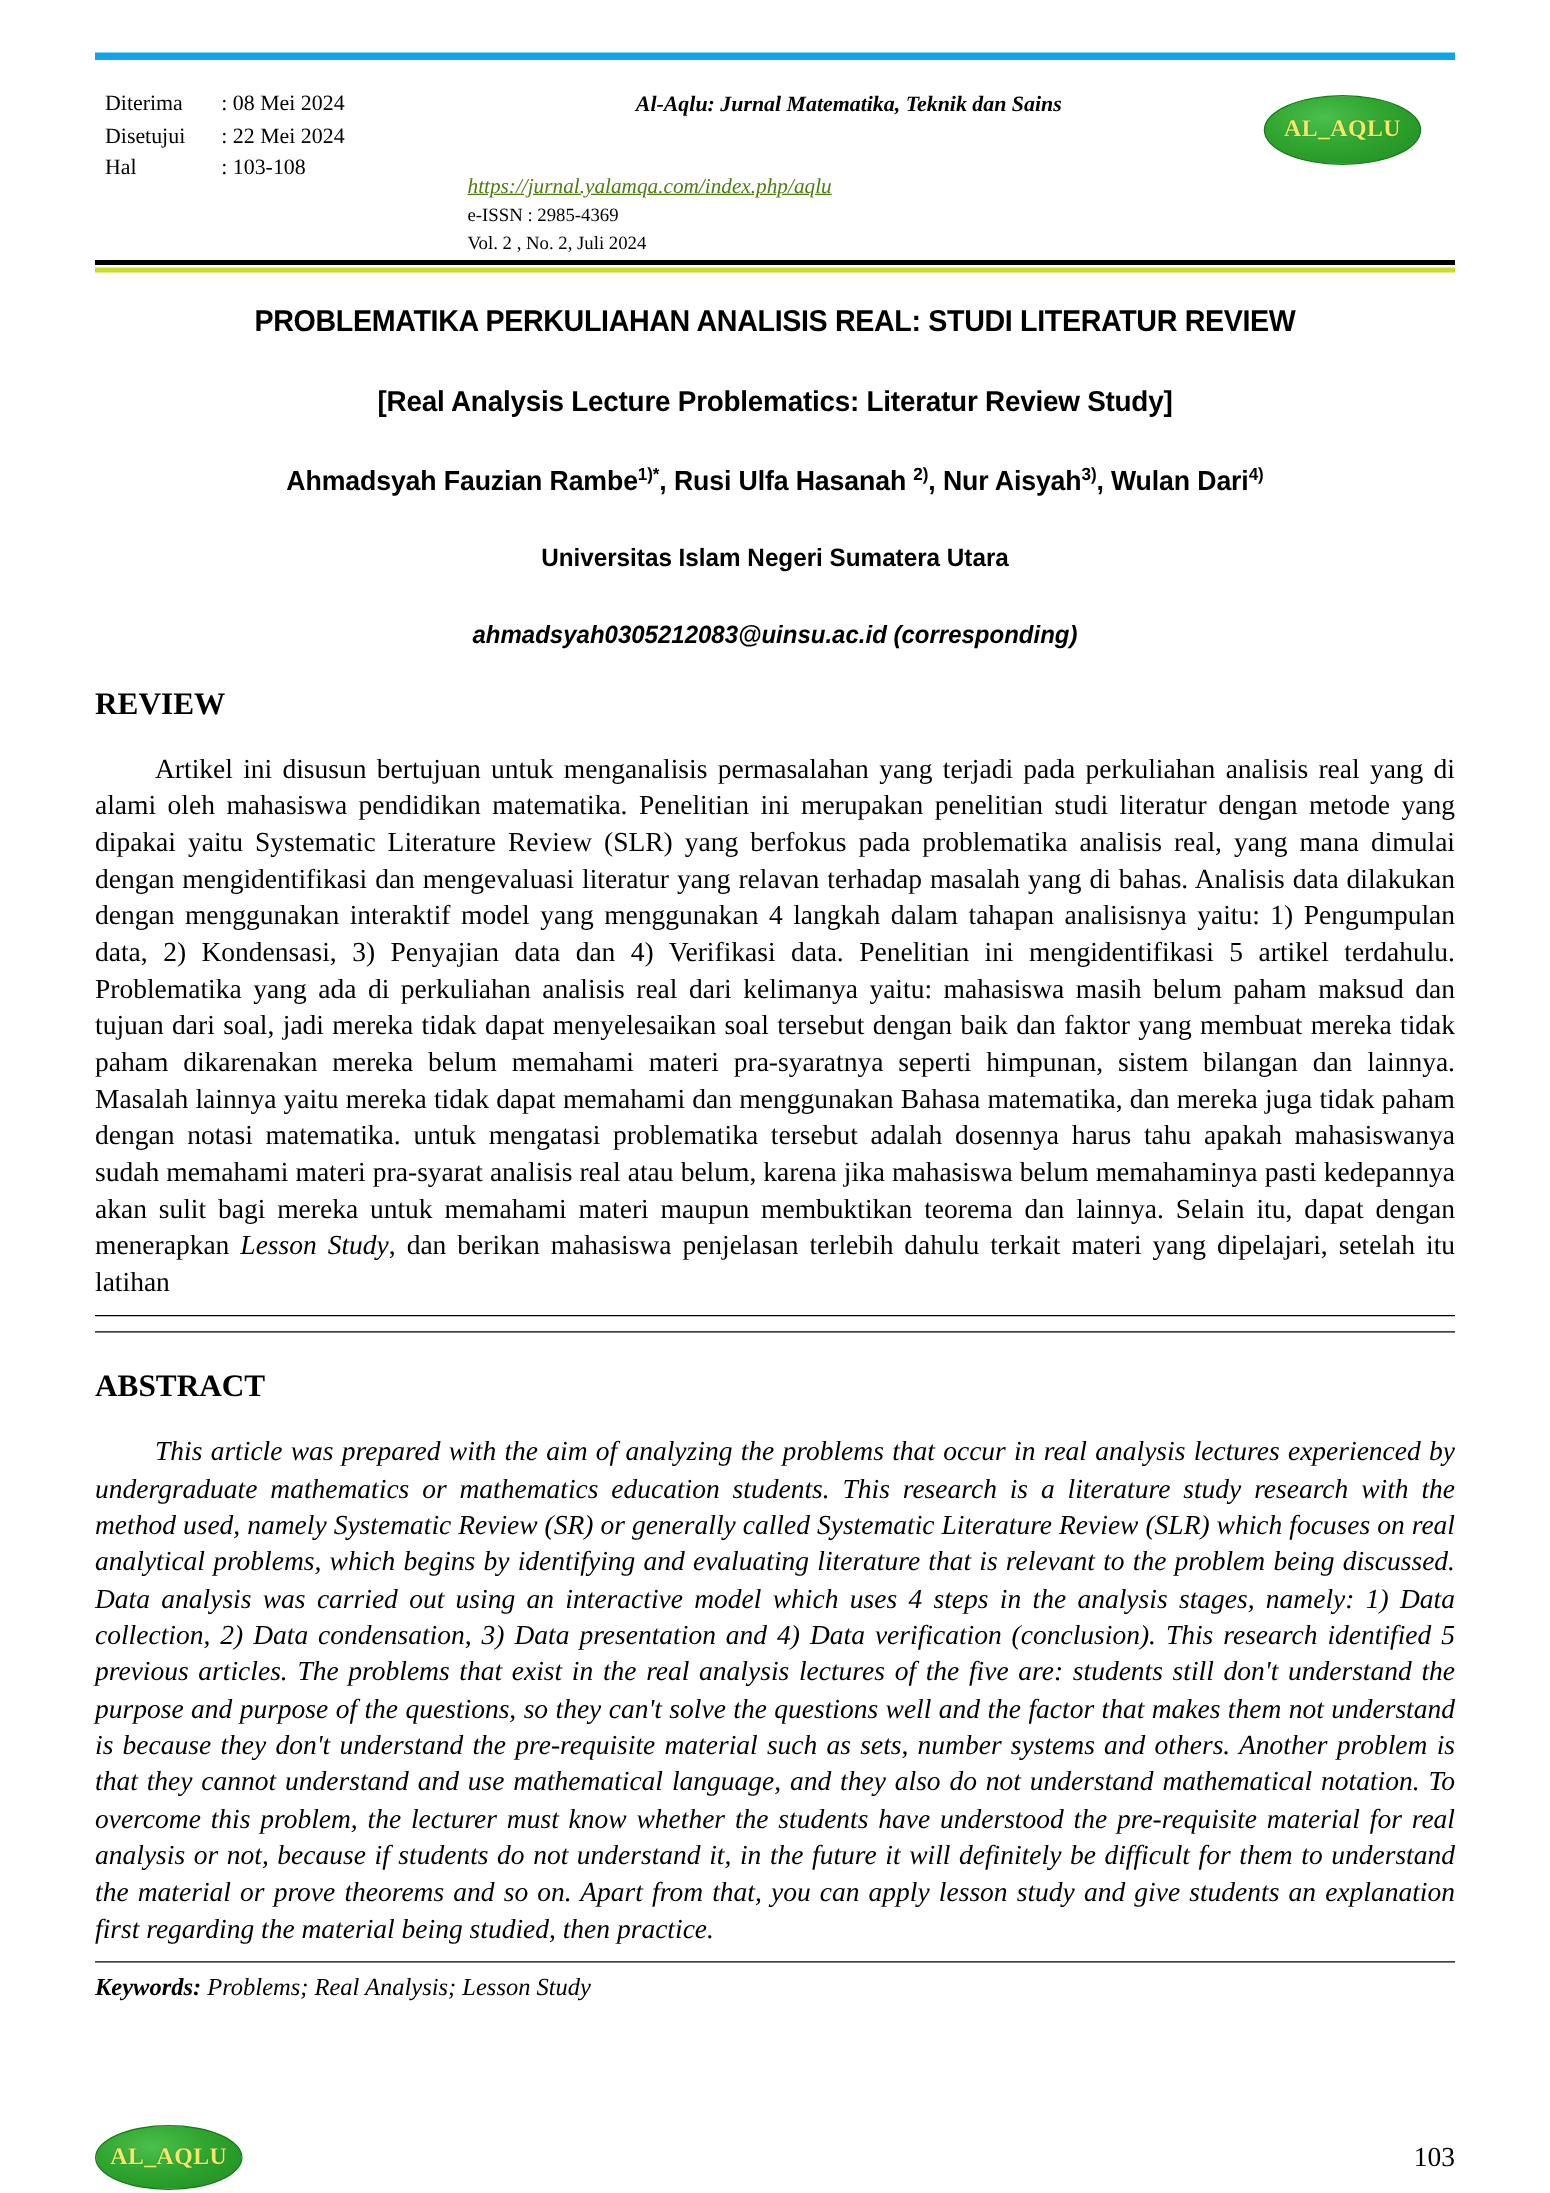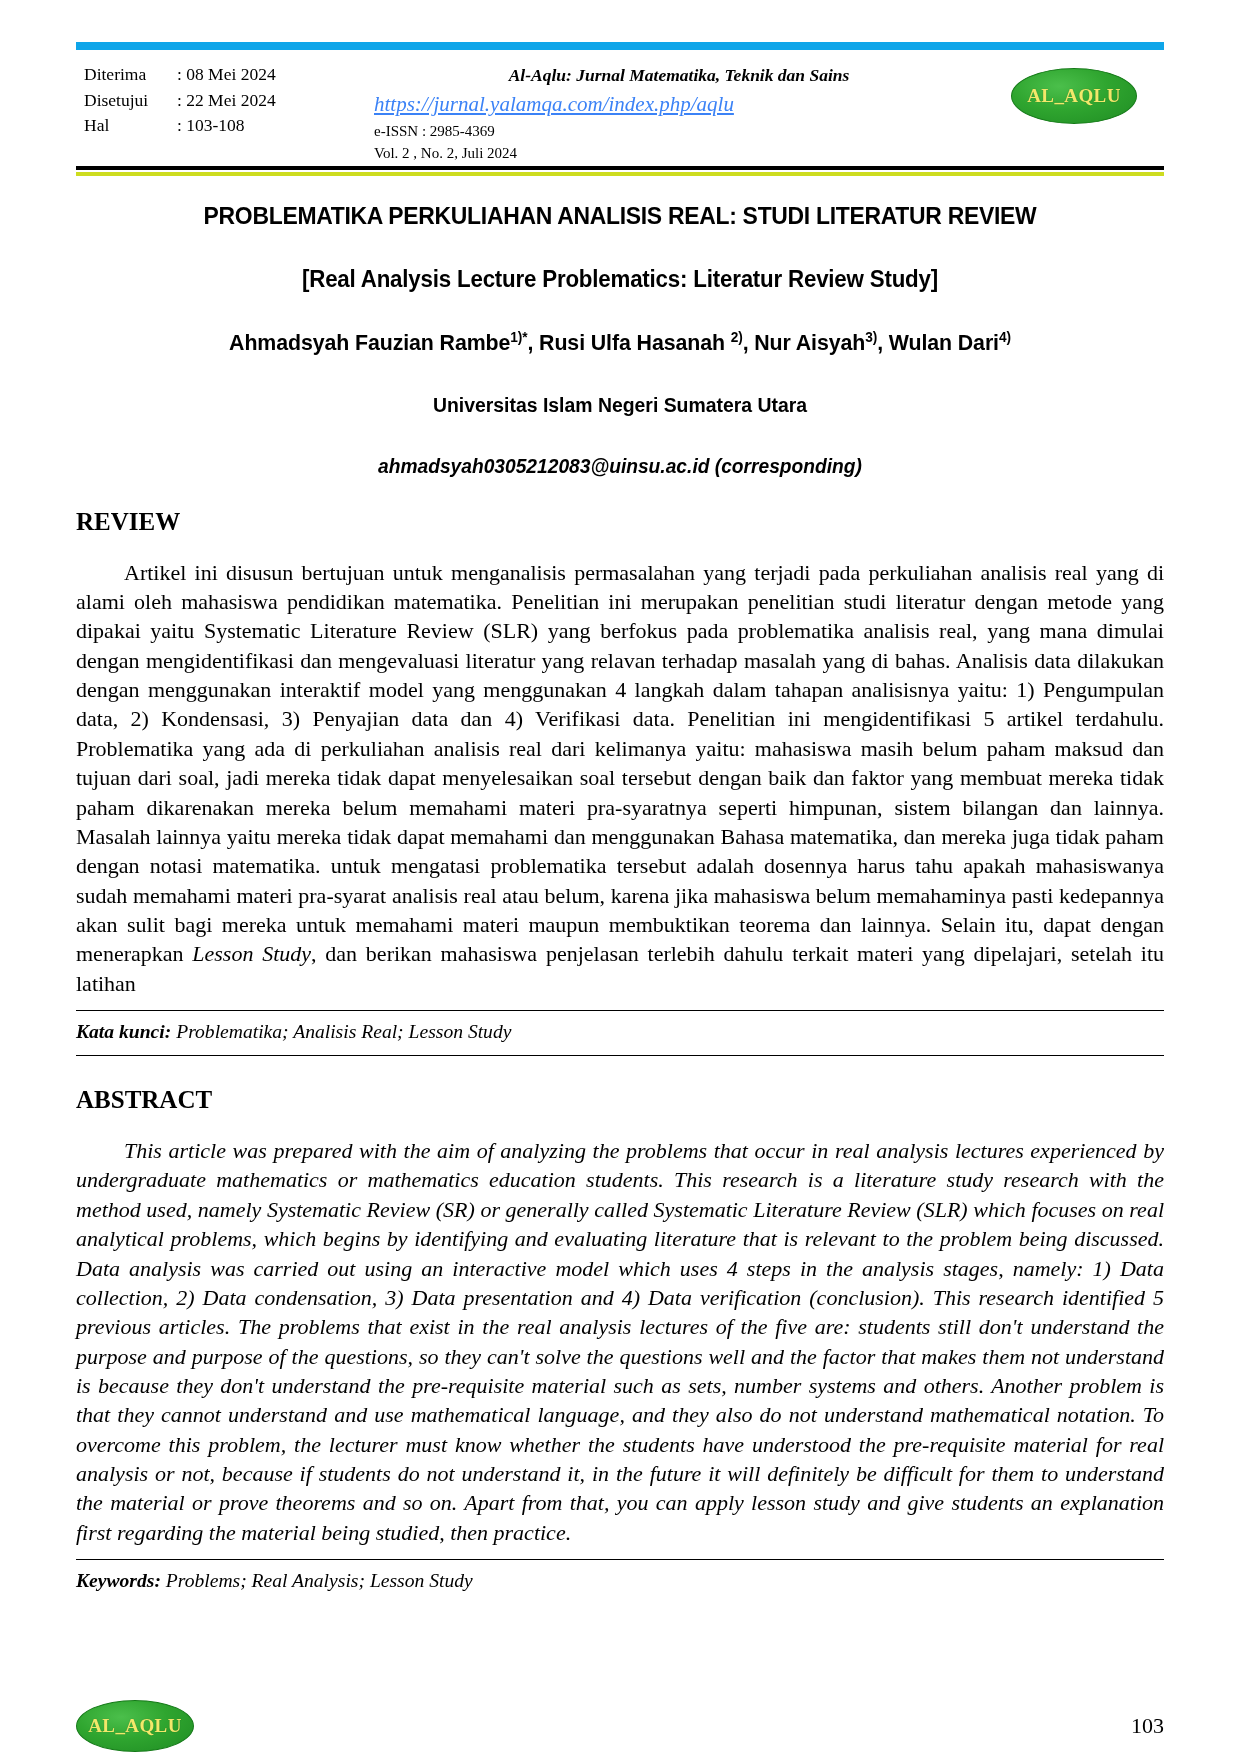--- a/index.html
+++ b/index.html
@@ -21,23 +21,23 @@
     width: 1240px;
     height: 1754px;
     box-sizing: border-box;
     padding: 0 76px;
   }
 
   
   .masthead {
     position: relative;
     margin-top: 42px;
-    border-top: 8px solid #0ea5e9;
+    border-top: 6px solid #0ea5e9;
     border-bottom: 4px solid #000;
-    padding: 12px 0 2px 0;
+    padding: 22px 0 2px 0;
     min-height: 74px;
   }
   .masthead-accent {
     height: 4px;
     background: #cddc1f;
     margin-top: 2px;
   }
   .masthead-inner {
     display: flex;
     align-items: flex-start;
@@ -67,25 +67,26 @@
     padding-top: 1px;
   }
   .journal-name {
     font-weight: bold;
     font-style: italic;
     text-align: center;
     font-size: 17.5px;
     white-space: nowrap;
   }
   .journal-url {
-    color: #3b82f6;
+    color: #4d7c0f;
     font-style: italic;
     text-decoration: underline;
     display: block;
-    font-size: 21px;
+    font-size: 17px;
+    margin-top: 40px;
   }
   .mast-line {
     font-size: 15px;
     white-space: nowrap;
   }
   .mast-right {
     width: 180px;
     flex: 0 0 180px;
     display: flex;
     justify-content: center;
@@ -265,24 +266,20 @@
     <div class="paper-title-en">[Real Analysis Lecture Problematics: Literatur Review Study]</div>
     <div class="authors">Ahmadsyah Fauzian Rambe<sup>1)*</sup>,  Rusi Ulfa Hasanah <sup>2)</sup>,  Nur Aisyah<sup>3)</sup>, Wulan Dari<sup>4)</sup></div>
     <div class="affiliation">Universitas Islam Negeri Sumatera Utara</div>
     <div class="email">ahmadsyah0305212083@uinsu.ac.id (corresponding)</div>
   </div>
 
   <div class="section-head">REVIEW</div>
   <div class="abstract-body">Artikel ini disusun bertujuan untuk menganalisis permasalahan yang terjadi pada perkuliahan analisis real yang di alami oleh mahasiswa pendidikan matematika. Penelitian ini merupakan penelitian studi literatur dengan metode yang dipakai yaitu Systematic Literature Review (SLR) yang berfokus pada problematika analisis real, yang mana dimulai dengan mengidentifikasi dan mengevaluasi literatur yang relavan terhadap masalah yang di bahas. Analisis data dilakukan dengan menggunakan interaktif model yang menggunakan 4 langkah dalam tahapan analisisnya yaitu: 1) Pengumpulan  data, 2) Kondensasi, 3) Penyajian data  dan 4) Verifikasi data. Penelitian ini mengidentifikasi 5 artikel terdahulu.  Problematika yang ada di perkuliahan analisis real dari kelimanya yaitu: mahasiswa masih belum paham maksud dan tujuan dari soal, jadi mereka tidak dapat menyelesaikan soal tersebut dengan baik dan faktor yang membuat mereka tidak paham dikarenakan mereka belum memahami materi pra-syaratnya seperti himpunan, sistem bilangan dan lainnya. Masalah lainnya yaitu mereka tidak dapat memahami dan menggunakan Bahasa matematika, dan mereka juga tidak paham dengan notasi matematika. untuk mengatasi problematika tersebut adalah dosennya harus tahu apakah mahasiswanya sudah memahami materi pra-syarat analisis real atau belum, karena jika mahasiswa belum memahaminya pasti kedepannya akan sulit bagi mereka untuk memahami materi maupun membuktikan teorema dan lainnya. Selain itu, dapat dengan menerapkan <em class="lesson">Lesson Study</em>, dan berikan mahasiswa penjelasan terlebih dahulu terkait materi yang dipelajari, setelah itu latihan</div>
 
   <hr class="kw-rule">
-  <div class="keywords">
-    <b>Kata kunci:</b>
-    <span>Problematika;  Analisis Real; Lesson Study</span>
-  </div>
   <hr class="kw-rule">
 
   <div class="section-head italic">ABSTRACT</div>
   <div class="abstract-body italic">This article was prepared with the aim of analyzing the problems that occur in real analysis lectures experienced by undergraduate mathematics or mathematics education students. This research is a literature study research with the method used, namely Systematic Review (SR) or generally called Systematic Literature Review (SLR) which focuses on real analytical problems, which begins by identifying and evaluating literature that is relevant to the problem being discussed. Data analysis was carried out using an interactive model which uses 4 steps in the analysis stages, namely: 1) Data collection, 2) Data condensation, 3) Data presentation and 4) Data verification (conclusion). This research identified 5 previous articles. The problems that exist in the real analysis lectures of the five are: students still don't understand the purpose and purpose of the questions, so they can't solve the questions well and the factor that makes them not understand is because they don't understand the pre-requisite material such as sets, number systems and others. Another problem is that they cannot understand and use mathematical language, and they also do not understand mathematical notation. To overcome this problem, the lecturer must know whether the students have understood the pre-requisite material for real analysis or not, because if students do not understand it, in the future it will definitely be difficult for them to understand the material or prove theorems and so on. Apart from that, you can apply lesson study and give students an explanation first regarding the material being studied, then practice.</div>
 
   <hr class="kw-rule">
   <div class="keywords">
     <b>Keywords:</b>
     <span>Problems; Real Analysis; Lesson Study</span>
   </div>

